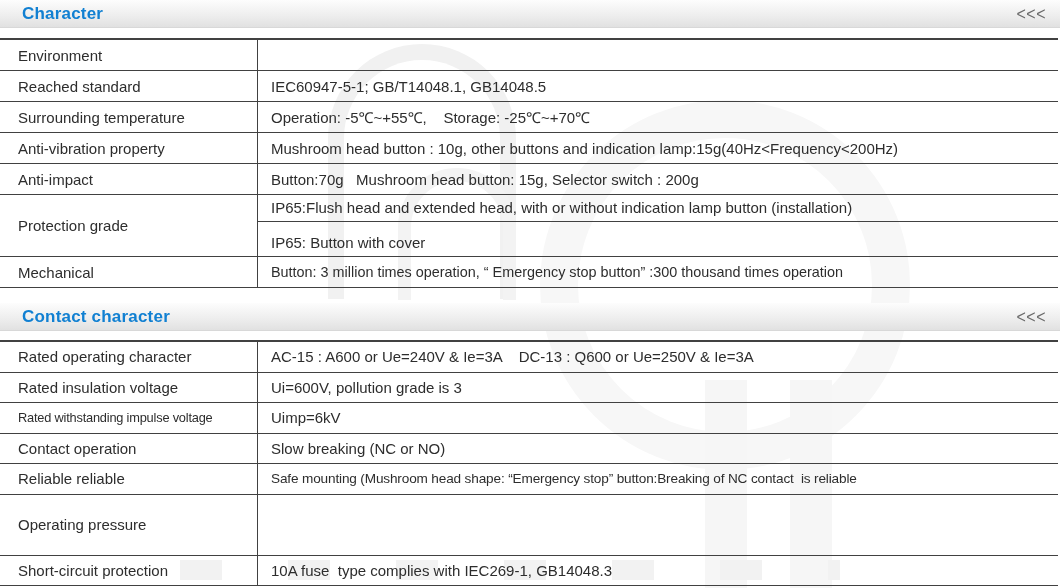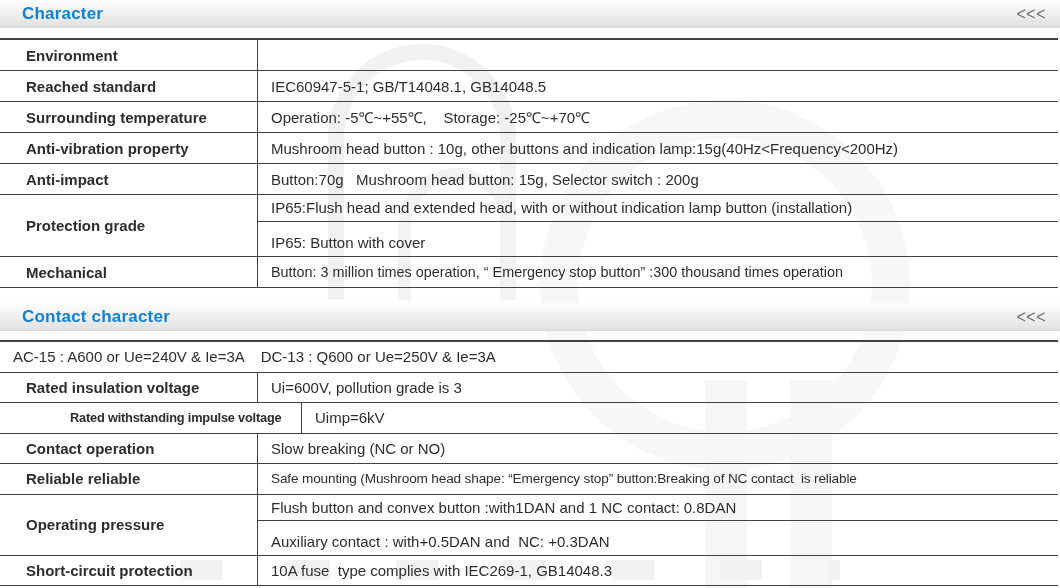--- a/index.html
+++ b/index.html
@@ -62,25 +62,24 @@
   .tbl{border-top:2px solid var(--line);width:1058px;}
   .tr{display:flex;align-items:stretch;border-bottom:1px solid var(--line);background:transparent;}
   .s1 .tr{height:31px;}
   .s1 .tr.dbl{height:62px;}
   .s2 .tr{height:30.5px;}
   .s2 .tr.dbl{height:61px;}
   .td-label{
     width:258px;flex:0 0 258px;
     border-right:1px solid var(--line);
     display:flex;align-items:center;
-    padding-left:26px;padding-right:4px;
+    padding-left:18px;padding-right:4px;
     font-size:15px;
-    font-weight:bold;
   }
-  .td-label.small{font-size:12.8px;letter-spacing:-0.2px;margin-left:44px;}
+  .td-label.small{font-size:12.8px;letter-spacing:-0.2px;}
   .td-value{
     flex:1;display:flex;align-items:center;
     padding-left:13px;padding-right:6px;
     font-size:15px;white-space:pre;overflow:hidden;text-align:right;
   }
   .td-value.small{font-size:13.6px;letter-spacing:-0.15px;}
   .td-value.med{font-size:14.4px;}
   .subvals{flex:1;display:flex;flex-direction:column;gap:8px;}
   .subvals .td-value{flex:1 1 50%;}
   .subvals .td-value:first-child{border-bottom:1px solid var(--line);}
@@ -145,44 +144,41 @@
   <div class="gap2"></div>
 
   <div class="sec-header">
     <span class="sec-title">Contact character</span>
     <span class="chevrons">&lt;&lt;&lt;</span>
   </div>
   <div class="gap3"></div>
 
   <div class="tbl s2">
     <div class="tr">
+      <div class="td-label">Rated operating character</div>
       <div class="td-value">AC-15 : A600 or Ue=240V &amp; Ie=3A    DC-13 : Q600 or Ue=250V &amp; Ie=3A</div>
     </div>
     <div class="tr">
       <div class="td-label">Rated insulation voltage</div>
       <div class="td-value">Ui=600V, pollution grade is 3</div>
     </div>
     <div class="tr">
       <div class="td-label small">Rated withstanding impulse voltage</div>
       <div class="td-value">Uimp=6kV</div>
     </div>
     <div class="tr">
       <div class="td-label">Contact operation</div>
       <div class="td-value">Slow breaking (NC or NO)</div>
     </div>
     <div class="tr">
       <div class="td-label">Reliable reliable</div>
       <div class="td-value small">Safe mounting (Mushroom head shape: “Emergency stop” button:Breaking of NC contact  is reliable</div>
     </div>
     <div class="tr dbl">
       <div class="td-label">Operating pressure</div>
-      <div class="subvals">
-        <div class="td-value">Flush button and convex button :with1DAN and 1 NC contact: 0.8DAN</div>
-        <div class="td-value">Auxiliary contact : with+0.5DAN and  NC: +0.3DAN</div>
-      </div>
     </div>
     <div class="tr">
       <div class="td-label">Short-circuit protection</div>
       <div class="td-value">10A fuse  type complies with IEC269-1, GB14048.3</div>
     </div>
   </div>
 
 </div>
 
 </body></html>

